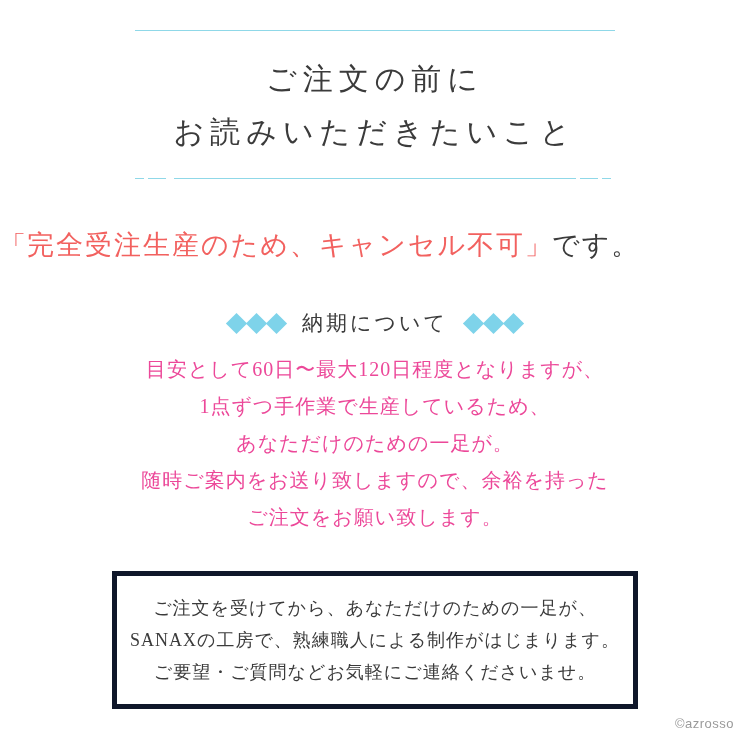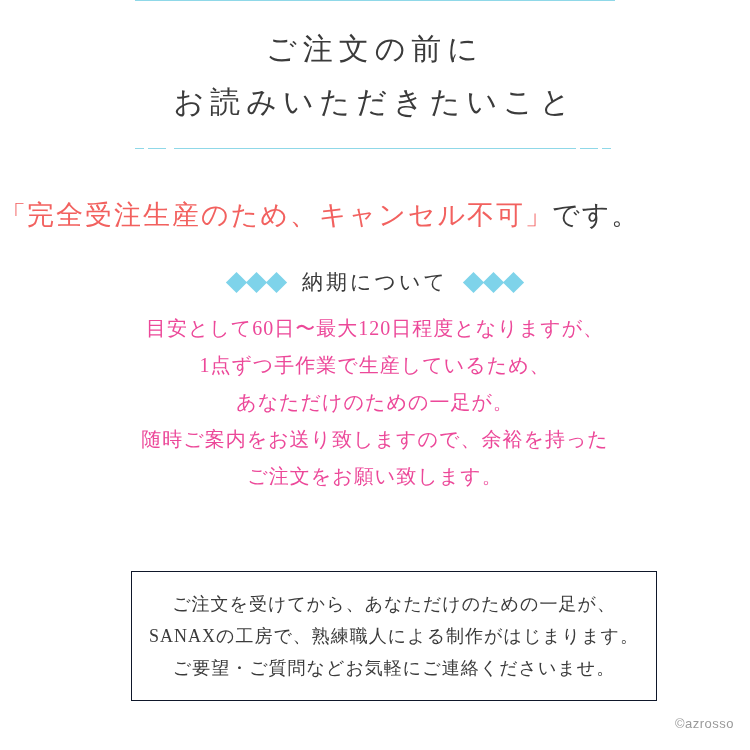--- a/index.html
+++ b/index.html
@@ -16,20 +16,21 @@
   }
   .page {
     position: relative;
     width: 750px;
     height: 750px;
     box-sizing: border-box;
   }
 
   
   .header {
+    padding-top: 30px;
   }
   .rule {
     width: 480px;
     margin: 0 auto;
     height: 1px;
     background: #8fd8e8;
   }
   .rule.dashed-edges {
     background: none;
     display: flex;
@@ -81,21 +82,21 @@
     color: #f2615f;
     letter-spacing: 2px;
   }
   .statement .tail {
     color: #3b3b3b;
     letter-spacing: 2px;
   }
 
   
   .section {
-    margin-top: 35px;
+    margin-top: 46px;
     text-align: center;
   }
   .section-head {
     display: flex;
     align-items: center;
     justify-content: center;
     gap: 18px;
     margin-bottom: 14px;
   }
   .diamonds {
@@ -123,25 +124,24 @@
     display: block;
     white-space: nowrap;
   }
 
   
   .note-box {
     position: absolute;
     left: 112px;
     top: 571px;
     width: 526px;
-    border: 1px solid #0f172a;
+    border: 5px solid #0f172a;
     box-sizing: border-box;
     padding: 16px 0 16px 0;
     text-align: center;
-    margin-left: 19px;
   }
   .note-box .line {
     display: block;
     white-space: nowrap;
     font-size: 18px;
     line-height: 1.78;
     letter-spacing: 1px;
     color: #3b3b3b;
   }
 

